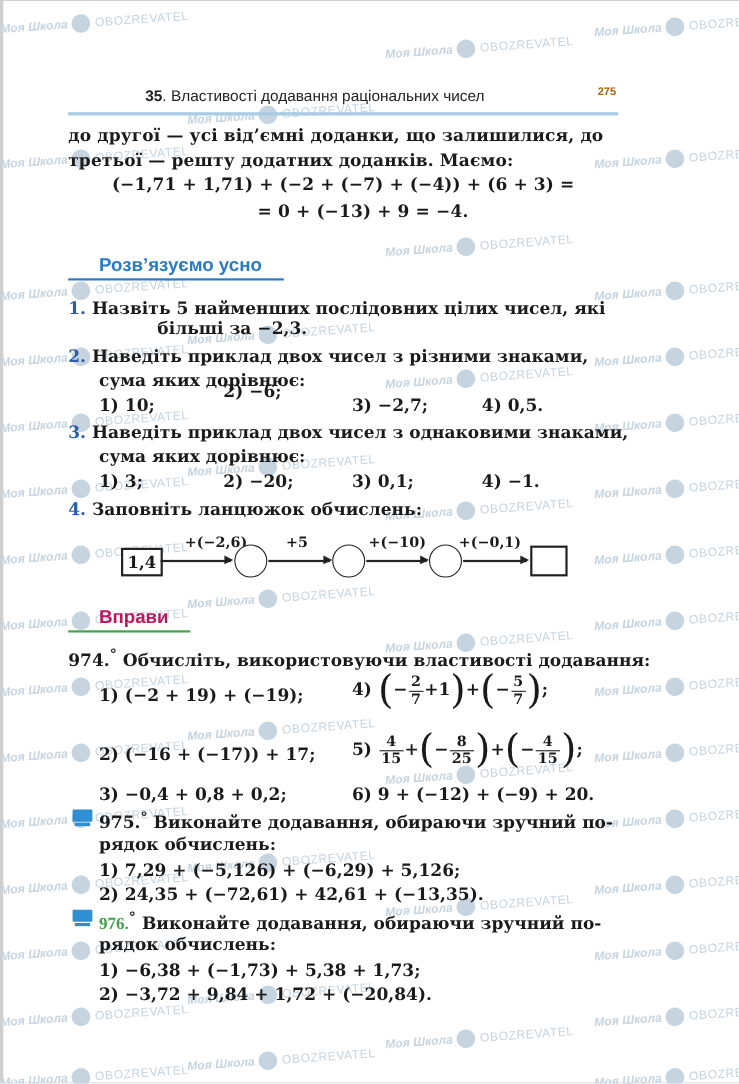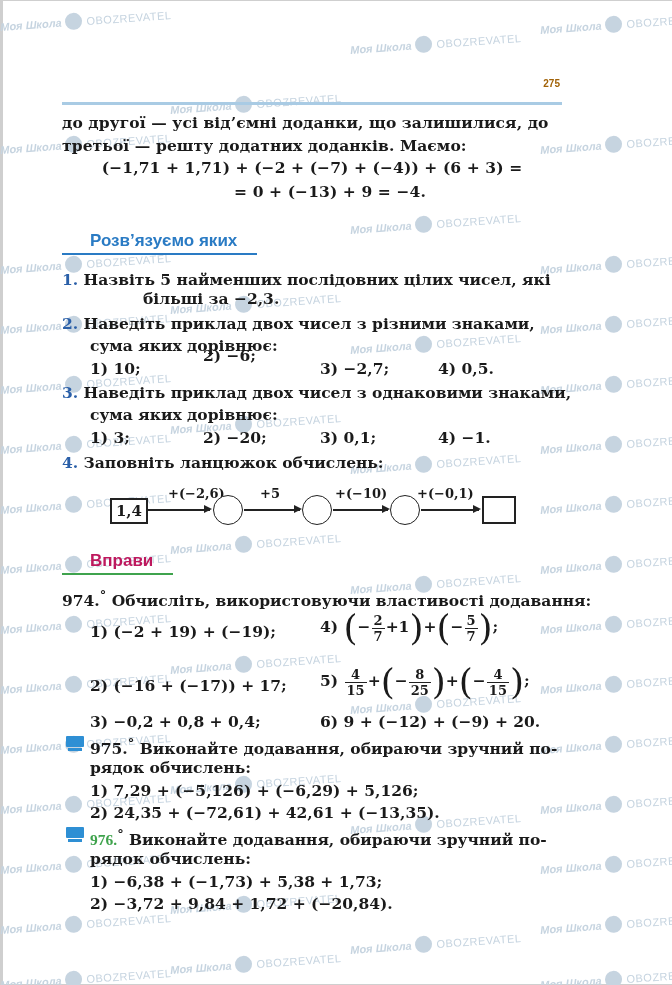--- a/index.html
+++ b/index.html
@@ -277,29 +277,30 @@
       <span class="obz">OBOZREVATEL</span>
     </div>
   <div class="wm" style="left:540px;top:970px;">
       <span>Моя Школа</span>
       <span class="logo"></span>
       <span class="obz">OBOZREVATEL</span>
     </div>
 </div>
 
 <div class="running-head">
+  <div class="title"><b>35</b><span>. Властивості додавання раціональних чисел</span></div>
   <div class="page-no">275</div>
 </div>
 
 <div class="para" style="top:112px;">до другої — усі від’ємні доданки, що залишилися, до</div>
 <div class="para" style="top:135px;">третьої — решту додатних доданків. Маємо:</div>
 <div class="para center" style="top:157px;">(−1,71 + 1,71) + (−2 + (−7) + (−4)) + (6 + 3) =</div>
 <div class="para center" style="top:181px;left:80px;">= 0 + (−13) + 9 = −4.</div>
 
-<div class="section-head blue">Розв’язуємо яких</div>
+<div class="section-head blue">Розв’язуємо усно</div>
 
 <div class="row" style="left:62px;top:270px;">
   <span class="q-num">1.</span>
   <span>Назвіть 5 найменших послідовних цілих чисел, які</span>
 </div>
 <div class="row" style="left:95px;top:289px;margin-left:48px;">більші за −2,3.</div>
 
 <div class="row" style="left:62px;top:314px;">
   <span class="q-num">2.</span>
   <span>Наведіть приклад двох чисел з різними знаками,</span>
@@ -352,21 +353,21 @@
   <span>4)</span>
   <span class="big">(</span>−<span class="frac"><span class="n">2</span><span class="d">7</span></span><span>+1</span><span class="big">)</span>+<span class="big">(</span>−<span class="frac"><span class="n">5</span><span class="d">7</span></span><span class="big">)</span>;
 </div>
 
 <div class="row" style="left:90px;top:676px;">2) (−16 + (−17)) + 17;</div>
 <div class="row" style="left:320px;top:664px;">
   <span>5)</span>
   <span class="frac"><span class="n">4</span><span class="d">15</span></span>+<span class="big">(</span>−<span class="frac"><span class="n">8</span><span class="d">25</span></span><span class="big">)</span>+<span class="big">(</span>−<span class="frac"><span class="n">4</span><span class="d">15</span></span><span class="big">)</span>;
 </div>
 
-<div class="row" style="left:90px;top:712px;">3) −0,2 + 0,8 + 0,4;</div>
+<div class="row" style="left:90px;top:712px;">3) −0,4 + 0,8 + 0,2;</div>
 <div class="row" style="left:320px;top:712px;">6) 9 + (−12) + (−9) + 20.</div>
 
 <div class="icon-monitor" style="left:66px;top:736px;">
     <div class="scr"></div>
     <div class="base"></div>
   </div>
 <div class="row" style="left:90px;top:736px;">
   <span class="ex-num">975.</span><sup>°</sup>
   <span>Виконайте додавання, обираючи зручний по-</span>
 </div>

